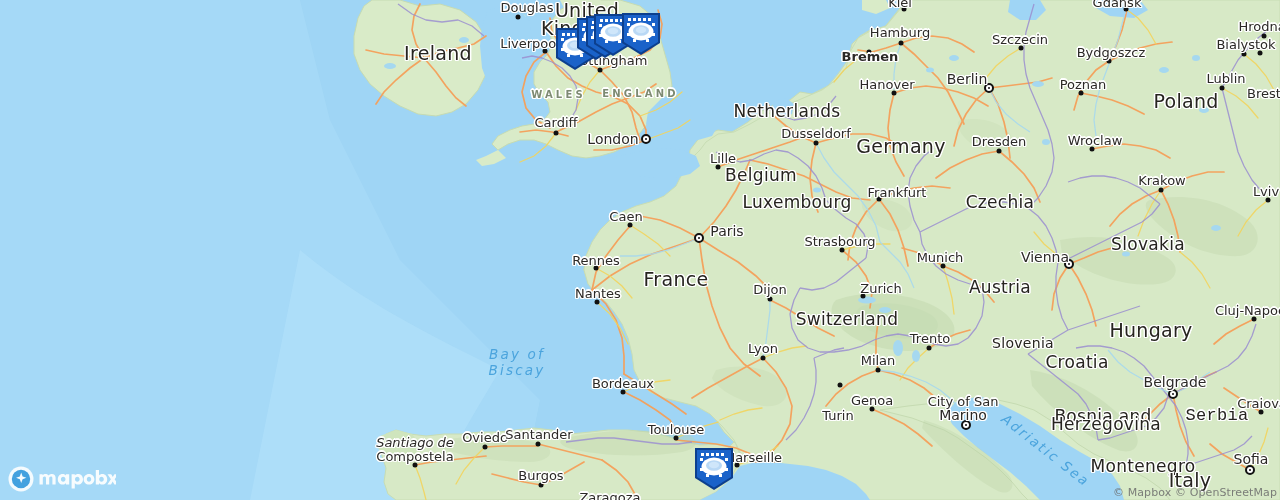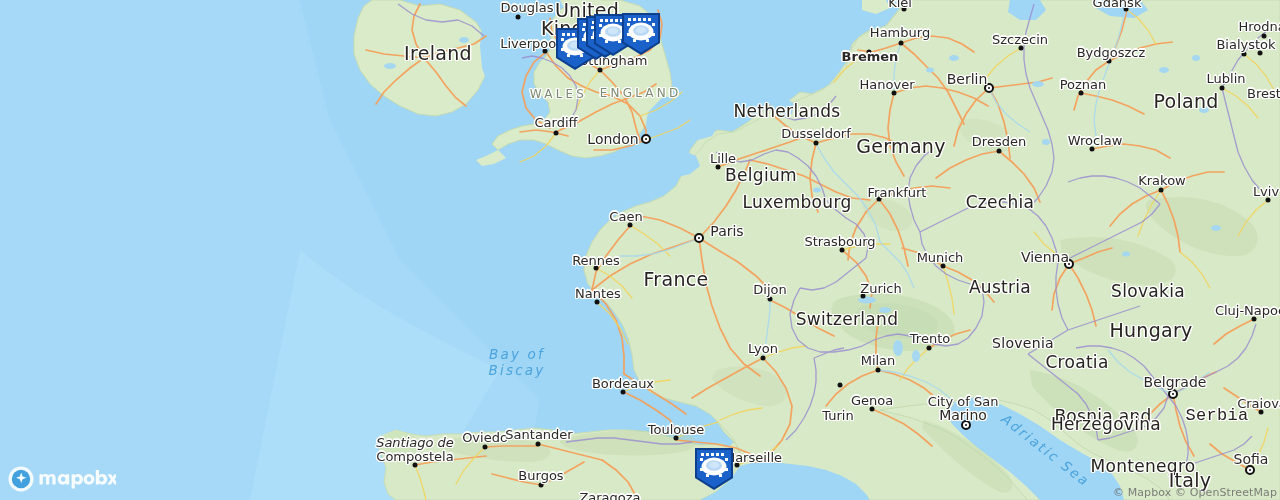--- a/index.html
+++ b/index.html
@@ -36,24 +36,24 @@
   }
   .lbl.country {
     font-size: 17px;
     font-weight: 400;
     color: #26241f;
     letter-spacing: 0.3px;
   }
   .lbl.country.big { font-size: 19px; }
   .lbl.country.small { font-size: 14px; }
   .lbl.region {
-    font-size: 12px;
+    font-size: 10px;
     letter-spacing: 3.2px;
     color: #7d8a72;
-    font-weight: 400;
+    font-weight: 700;
     padding-left: 35px;
   }
   .lbl.city {
     font-size: 13px;
     color: #2b2926;
   }
   .lbl.city.cap { font-size: 14px; }
   .lbl.water {
     font-style: italic;
     font-size: 13.5px;
@@ -460,21 +460,21 @@
       <div class="lbl country big" style="left: 584px; top: 28px;">Kingdom</div>
       <div class="lbl country" style="left: 787px; top: 111px;">Netherlands</div>
       <div class="lbl country" style="left: 761px; top: 175px;">Belgium</div>
       <div class="lbl country" style="left: 797px; top: 202px;">Luxembourg</div>
       <div class="lbl country big" style="left: 901px; top: 146px;">Germany</div>
       <div class="lbl country big" style="left: 1186px; top: 101px;">Poland</div>
       <div class="lbl country big" style="left: 676px; top: 279px;">France</div>
       <div class="lbl country" style="left: 847px; top: 319px;">Switzerland</div>
       <div class="lbl country" style="left: 1000px; top: 287px;">Austria</div>
       <div class="lbl country" style="left: 1000px; top: 202px;">Czechia</div>
-      <div class="lbl country" style="left: 1148px; top: 244px; margin-top: 47px;">Slovakia</div>
+      <div class="lbl country" style="left: 1148px; top: 244px;">Slovakia</div>
       <div class="lbl country big" style="left: 1151px; top: 330px;">Hungary</div>
       <div class="lbl country small" style="left: 1023px; top: 343px;">Slovenia</div>
       <div class="lbl country" style="left: 1077px; top: 362px;">Croatia</div>
       <div class="lbl country" style="left: 1103px; top: 392px; margin-top: 24px;">Bosnia and</div>
       <div class="lbl country" style="left: 1106px; top: 424px;">Herzegovina</div>
       <div class="lbl country" style="left: 1143px; top: 466px;">Montenegro</div>
       <div class="lbl country" style="left: 1217px; top: 415px; font-family: Liberation Mono, monospace;">Serbia</div>
       <div class="lbl country big" style="left: 1190px; top: 480px;">Italy</div>
     </div>
   <div id="city-layer">

